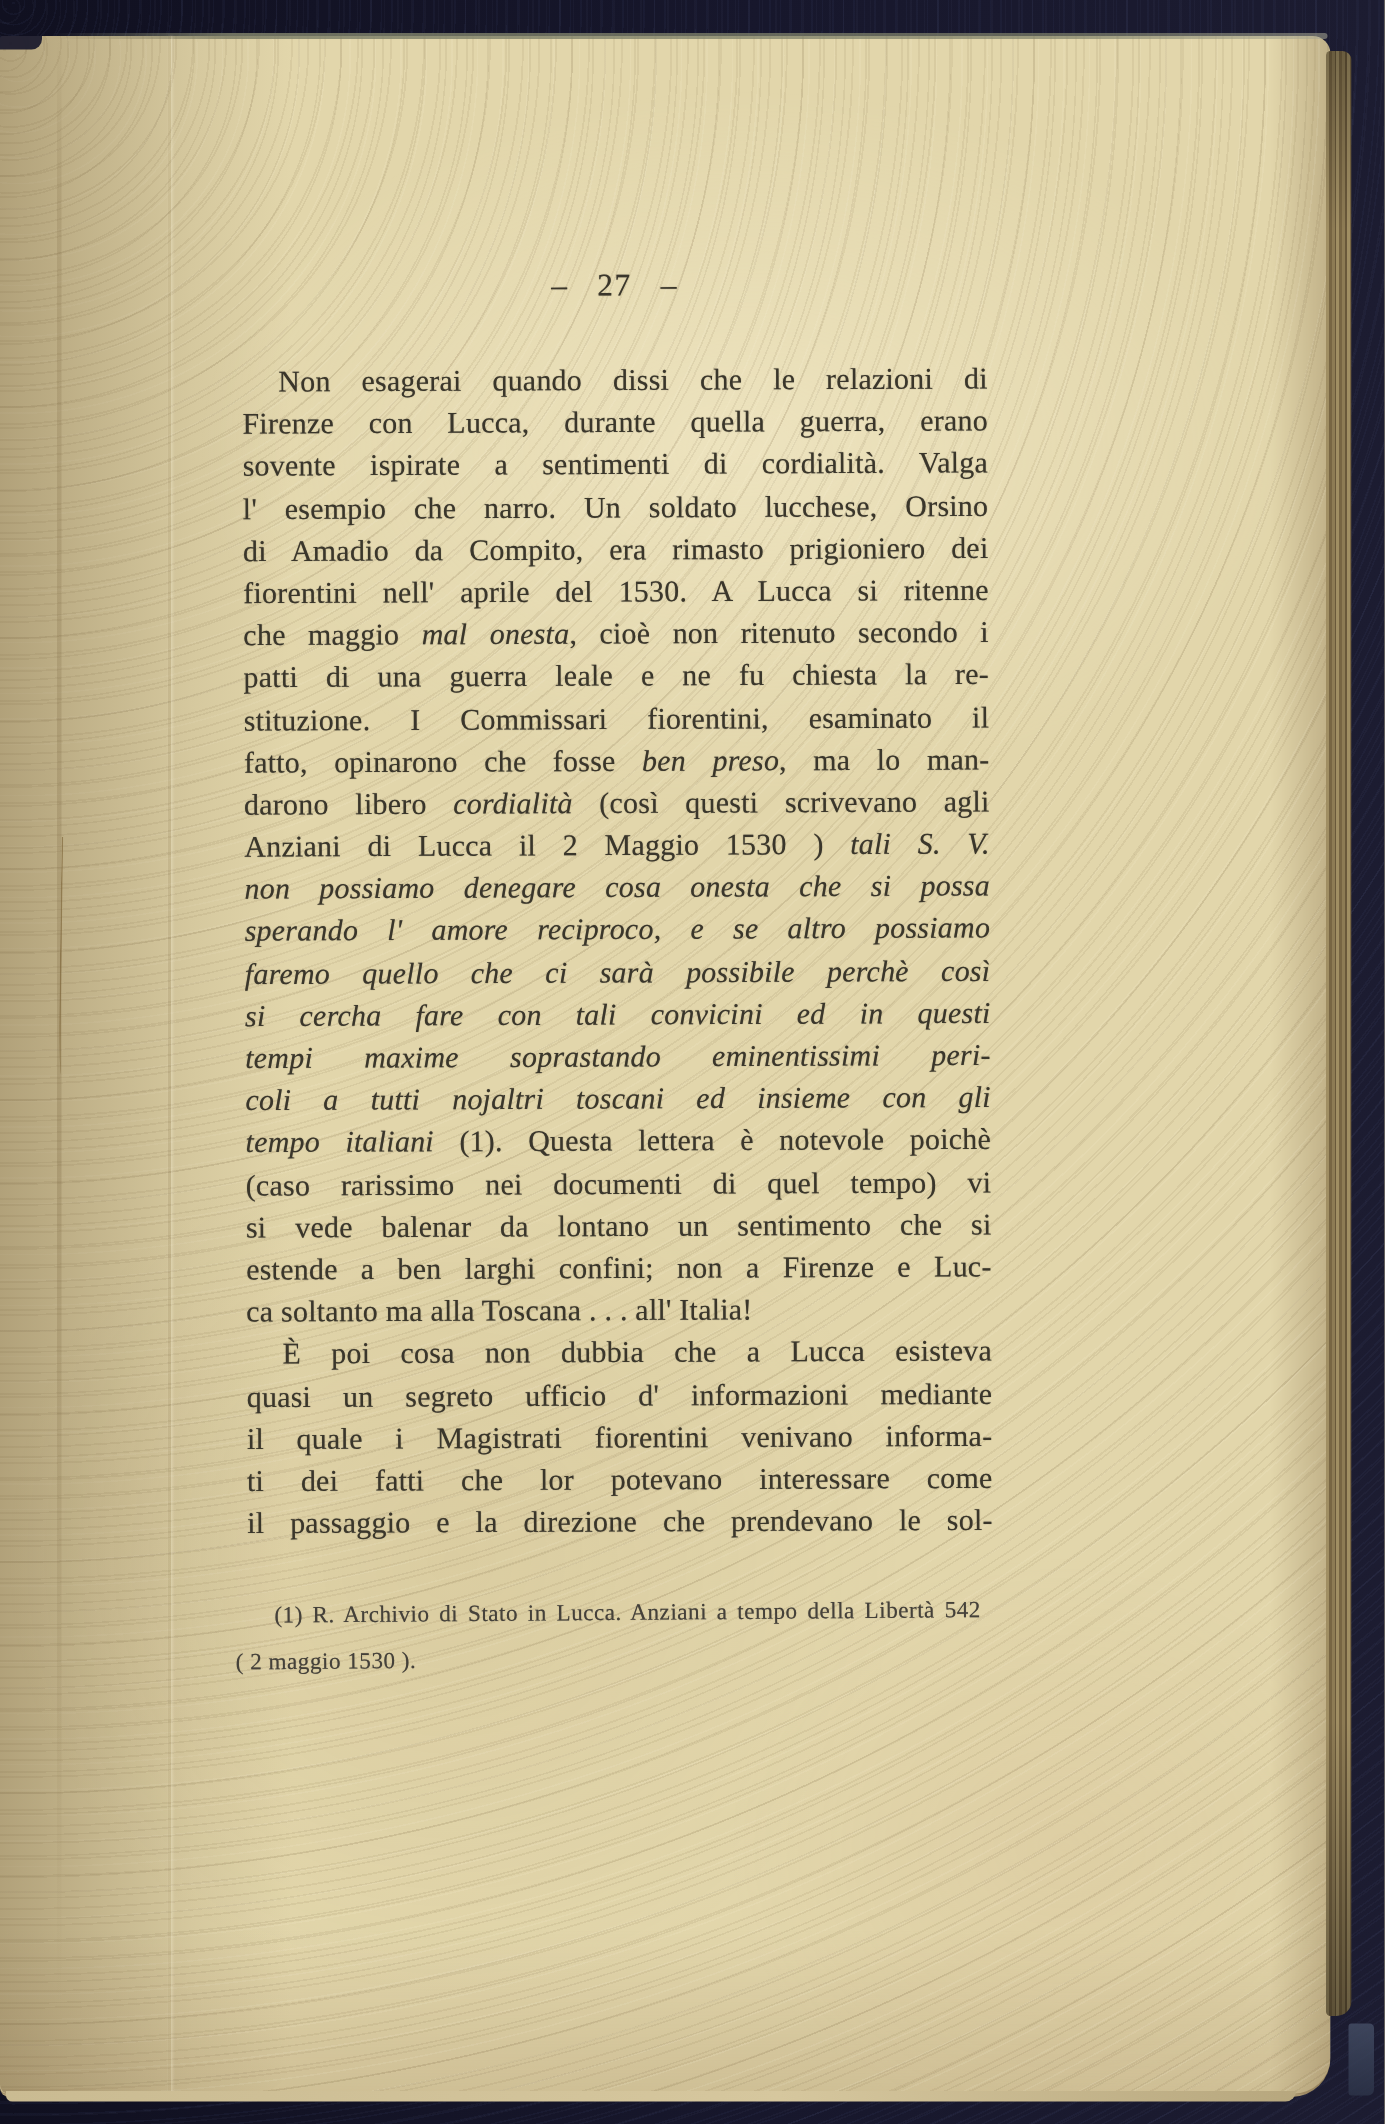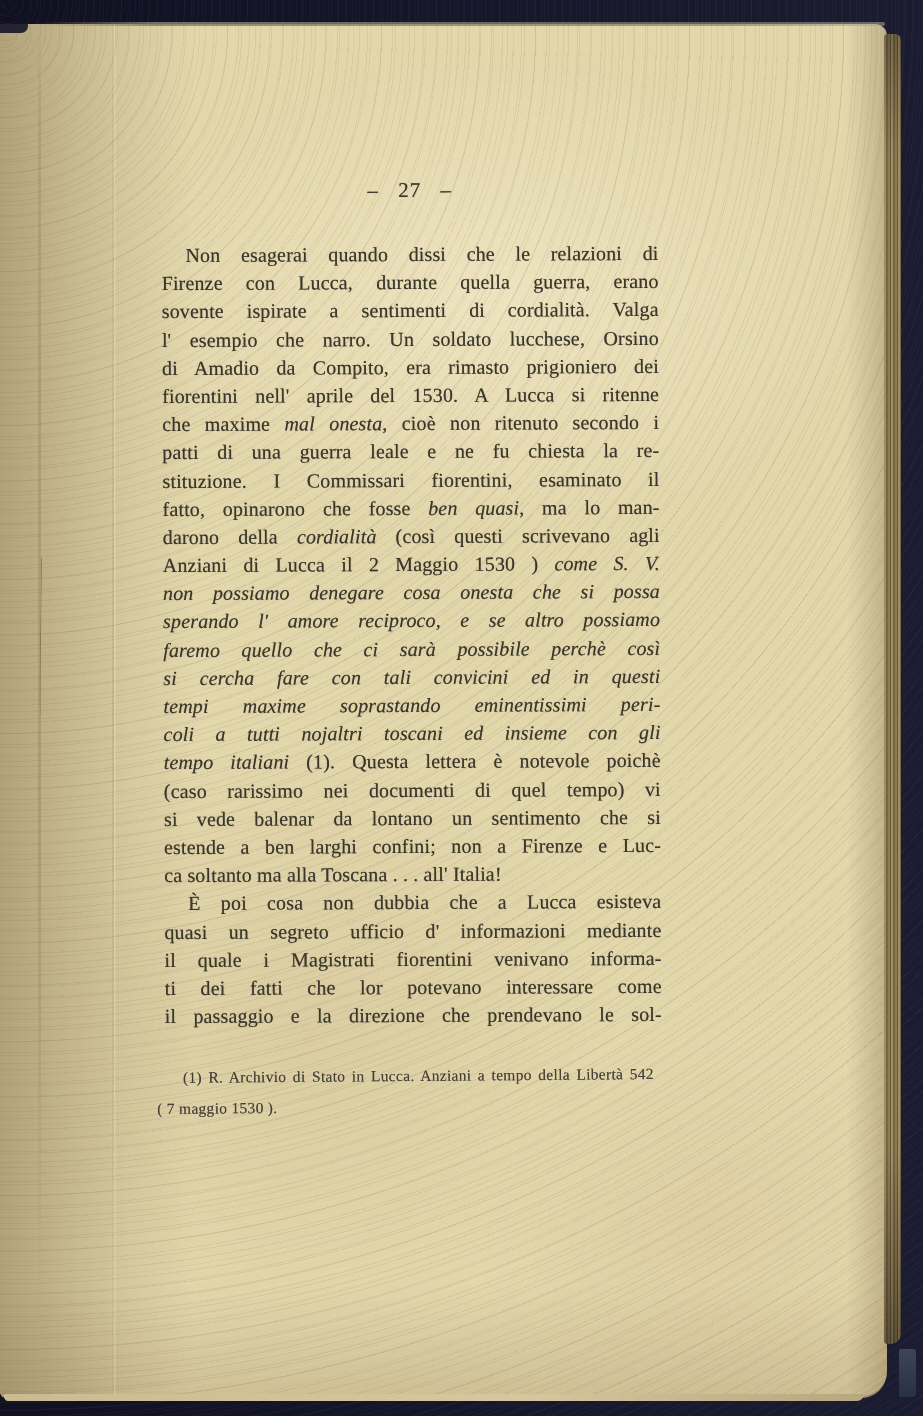--- a/index.html
+++ b/index.html
@@ -125,26 +125,26 @@
 
     <div class="column">
       <div class="pagenum">– 27 –</div>
       <div class="bodytext" id="bodytext">
           <div class="line just ind"><span class="rm">Non esagerai quando dissi che le relazioni di</span></div>
           <div class="line just"><span class="rm">Firenze con Lucca, durante quella guerra, erano</span></div>
           <div class="line just"><span class="rm">sovente ispirate a sentimenti di cordialità. Valga</span></div>
           <div class="line just"><span class="rm">l' esempio che narro. Un soldato lucchese, Orsino</span></div>
           <div class="line just"><span class="rm">di Amadio da Compito, era rimasto prigioniero dei</span></div>
           <div class="line just"><span class="rm">fiorentini nell' aprile del 1530. A Lucca si ritenne</span></div>
-          <div class="line just"><span class="rm">che maxime </span><span class="it">mal onesta</span><span class="rm">, cioè non ritenuto secondo i</span></div>
+          <div class="line just"><span class="rm">che maggio </span><span class="it">mal onesta</span><span class="rm">, cioè non ritenuto secondo i</span></div>
           <div class="line just"><span class="rm">patti di una guerra leale e ne fu chiesta la re-</span></div>
           <div class="line just"><span class="rm">stituzione. I Commissari fiorentini, esaminato il</span></div>
-          <div class="line just"><span class="rm">fatto, opinarono che fosse </span><span class="it">ben quasi</span><span class="rm">, ma lo man-</span></div>
-          <div class="line just"><span class="rm">darono della </span><span class="it">cordialità</span><span class="rm"> (così questi scrivevano agli</span></div>
-          <div class="line just"><span class="rm">Anziani di Lucca il 2 Maggio 1530 ) </span><span class="it">come S. V.</span></div>
+          <div class="line just"><span class="rm">fatto, opinarono che fosse </span><span class="it">ben preso</span><span class="rm">, ma lo man-</span></div>
+          <div class="line just"><span class="rm">darono libero </span><span class="it">cordialità</span><span class="rm"> (così questi scrivevano agli</span></div>
+          <div class="line just"><span class="rm">Anziani di Lucca il 2 Maggio 1530 ) </span><span class="it">tali S. V.</span></div>
           <div class="line just"><span class="it">non possiamo denegare cosa onesta che si possa</span></div>
           <div class="line just"><span class="it">sperando l' amore reciproco, e se altro possiamo</span></div>
           <div class="line just"><span class="it">faremo quello che ci sarà possibile perchè così</span></div>
           <div class="line just"><span class="it">si cercha fare con tali convicini ed in questi</span></div>
           <div class="line just"><span class="it">tempi maxime soprastando eminentissimi peri-</span></div>
           <div class="line just"><span class="it">coli a tutti nojaltri toscani ed insieme con gli</span></div>
           <div class="line just"><span class="it">tempo italiani</span><span class="rm"> (1). Questa lettera è notevole poichè</span></div>
           <div class="line just"><span class="rm">(caso rarissimo nei documenti di quel tempo) vi</span></div>
           <div class="line just"><span class="rm">si vede balenar da lontano un sentimento che si</span></div>
           <div class="line just"><span class="rm">estende a ben larghi confini; non a Firenze e Luc-</span></div>
@@ -152,21 +152,21 @@
           <div class="line just ind"><span class="rm">È poi cosa non dubbia che a Lucca esisteva</span></div>
           <div class="line just"><span class="rm">quasi un segreto ufficio d' informazioni mediante</span></div>
           <div class="line just"><span class="rm">il quale i Magistrati fiorentini venivano informa-</span></div>
           <div class="line just"><span class="rm">ti dei fatti che lor potevano interessare come</span></div>
           <div class="line just"><span class="rm">il passaggio e la direzione che prendevano le sol-</span></div>
         </div>
     </div>
 
     <div class="footnote" id="footnote">
         <div class="line just ind"><span class="rm">(1) R. Archivio di Stato in Lucca. Anziani a tempo della Libertà 542</span></div>
-        <div class="line"><span class="rm">( 7 maggio 1530 ).</span></div>
+        <div class="line"><span class="rm">( 2 maggio 1530 ).</span></div>
       </div>
   </div>
 
   <div class="fore-edge"></div>
   <div class="under-page-edge"></div>
   <div class="cover-patch"></div>
   <div class="corner-notch"></div>
 </div>
 
 </body></html>

